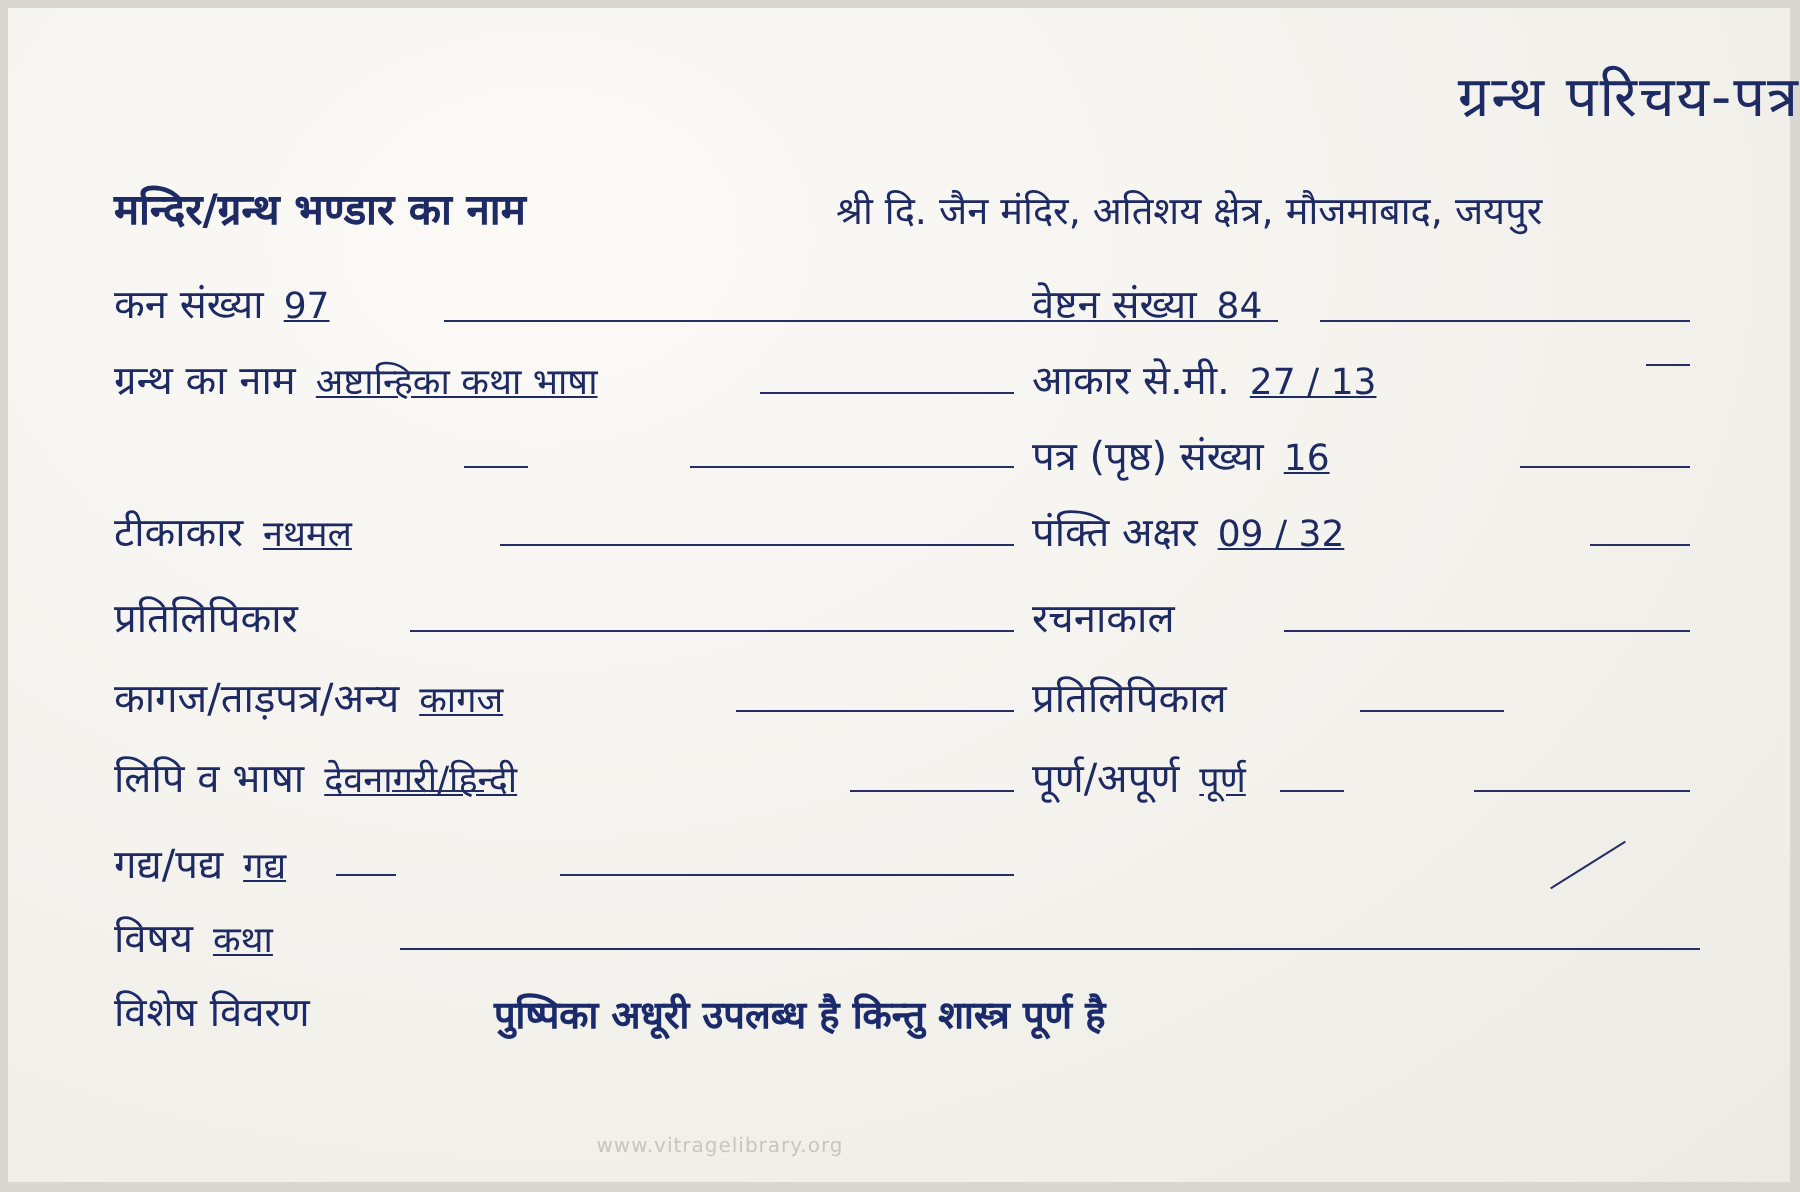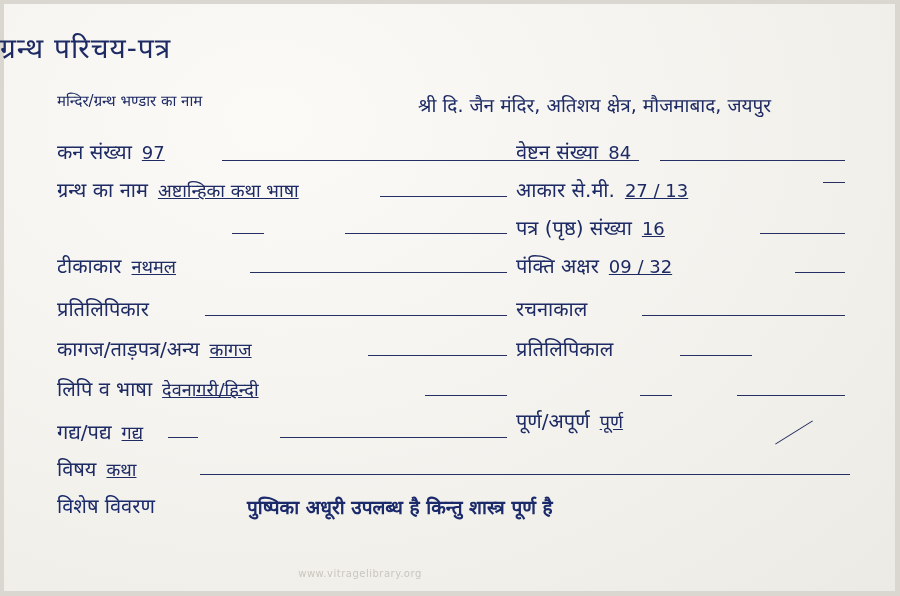--- a/index.html
+++ b/index.html
@@ -28,31 +28,32 @@
   }
   .edge-top { left:0; top:0; width:900px; height:4px; }
   .edge-bottom { left:0; bottom:0; width:900px; height:5px; }
   .edge-left { left:0; top:0; width:4px; height:596px; }
   .edge-right { right:0; top:0; width:5px; height:596px; }
 
   .title {
     position: absolute;
     left: 0; top: 28px;
     width: 900px;
-    text-align: left;
+    text-align: right;
     font-size: 28px;
     letter-spacing: 1px;
     color: #1d2a63;
   }
 
   .hdr-label {
     position: absolute;
     left: 57px; top: 90px;
-    font-size: 15px;
-    color: #1d2a63;
+    font-size: 21px;
+    color: #1d2a63;
+    font-weight: bold;
   }
   .hdr-value {
     position: absolute;
     left: 418px; top: 92px;
     font-size: 19px;
     color: #1d2a63;
   }
 
   .row {
     position: absolute;
@@ -194,21 +195,21 @@
   <div class="row col-right" style="top:295px;">
     <span class="lbl">रचनाकाल</span><span class="val"></span>
   </div>
   <div class="rule" style="left:642px; top:315px; width:203px;"></div>
 
   <div class="row col-right" style="top:335px;">
     <span class="lbl">प्रतिलिपिकाल</span><span class="val"></span>
   </div>
   <div class="rule" style="left:680px; top:355px; width:72px;"></div>
 
-  <div class="row col-right" style="top:375px;margin-top:32px;">
+  <div class="row col-right" style="top:375px;">
     <span class="lbl">पूर्ण/अपूर्ण</span><span class="val">पूर्ण</span>
   </div>
   <div class="rule" style="left:640px; top:395px; width:32px;"></div>
   <div class="rule" style="left:737px; top:395px; width:108px;"></div>
 
   <div class="strike" style="left:772px; top:432px; width:44px;"></div>
 
   <div class="special-row">विशेष विवरण</div>
   <div class="special-val">पुष्पिका अधूरी उपलब्ध है किन्तु शास्त्र पूर्ण है</div>
 

